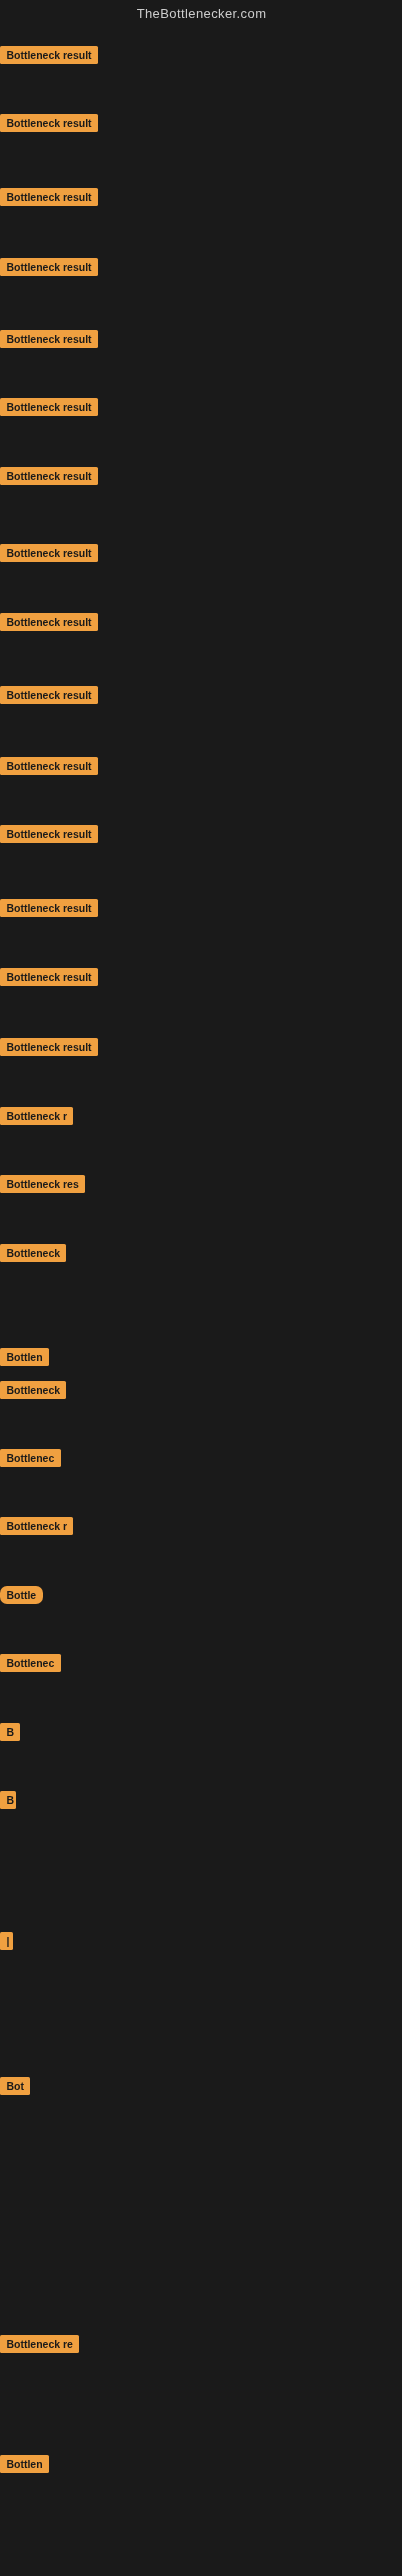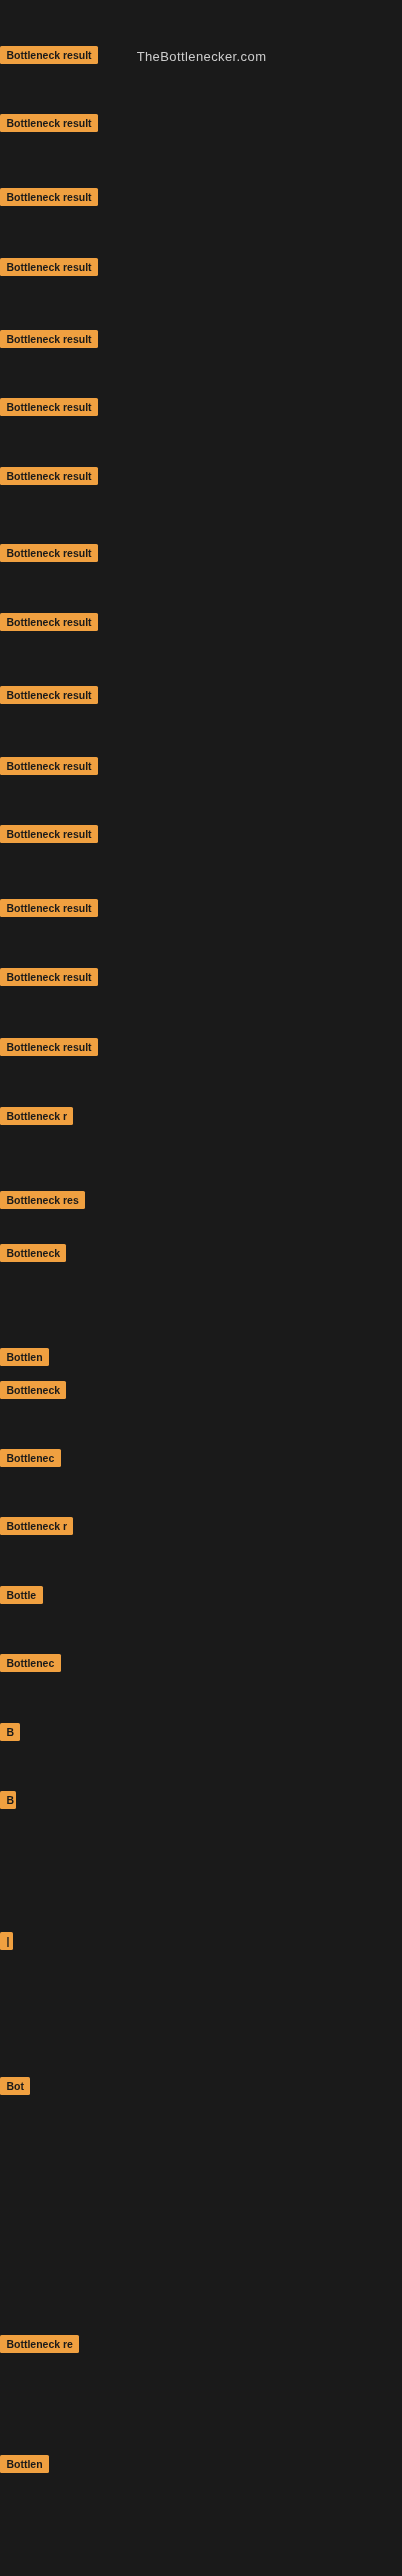--- a/index.html
+++ b/index.html
@@ -15,21 +15,20 @@
       font-family: Arial, sans-serif;
       position: relative;
     }
 
     .site-title {
       text-align: center;
       color: #cccccc;
       font-size: 13px;
       padding: 6.4px 0 3.2px 0;
       letter-spacing: 0.4px;
-      margin-top: 43px;
     }
 
     .bottleneck-item {
       position: absolute;
       left: 0;
       text-decoration: underline;
     }
 
     .bottleneck-label {
       display: inline-block;
@@ -58,27 +57,27 @@
     <div class="bottleneck-item" style="top: 467px;"><span class="bottleneck-label" style="max-width: 125px;">Bottleneck result</span></div>
     <div class="bottleneck-item" style="top: 544px;"><span class="bottleneck-label" style="max-width: 122px;">Bottleneck result</span></div>
     <div class="bottleneck-item" style="top: 613px;"><span class="bottleneck-label" style="max-width: 121px;">Bottleneck result</span></div>
     <div class="bottleneck-item" style="top: 686px;"><span class="bottleneck-label" style="max-width: 119px;">Bottleneck result</span></div>
     <div class="bottleneck-item" style="top: 757px;"><span class="bottleneck-label" style="max-width: 117px;">Bottleneck result</span></div>
     <div class="bottleneck-item" style="top: 825px;"><span class="bottleneck-label" style="max-width: 115px;">Bottleneck result</span></div>
     <div class="bottleneck-item" style="top: 899px;"><span class="bottleneck-label" style="max-width: 111px;">Bottleneck result</span></div>
     <div class="bottleneck-item" style="top: 968px;"><span class="bottleneck-label" style="max-width: 109px;">Bottleneck result</span></div>
     <div class="bottleneck-item" style="top: 1038px;"><span class="bottleneck-label" style="max-width: 103px;">Bottleneck result</span></div>
     <div class="bottleneck-item" style="top: 1107px;"><span class="bottleneck-label" style="max-width: 93px;">Bottleneck r</span></div>
-    <div class="bottleneck-item" style="top: 1175px;"><span class="bottleneck-label" style="max-width: 87px; margin-top: 16px;">Bottleneck res</span></div>
+    <div class="bottleneck-item" style="top: 1175px;"><span class="bottleneck-label" style="max-width: 87px;">Bottleneck res</span></div>
     <div class="bottleneck-item" style="top: 1244px;"><span class="bottleneck-label" style="max-width: 79px;">Bottleneck</span></div>
     <div class="bottleneck-item" style="top: 1348px;"><span class="bottleneck-label" style="max-width: 68px;">Bottlen</span></div>
     <div class="bottleneck-item" style="top: 1381px;"><span class="bottleneck-label" style="max-width: 74px;">Bottleneck</span></div>
     <div class="bottleneck-item" style="top: 1449px;"><span class="bottleneck-label" style="max-width: 71px;">Bottlenec</span></div>
     <div class="bottleneck-item" style="top: 1517px;"><span class="bottleneck-label" style="max-width: 85px;">Bottleneck r</span></div>
-    <div class="bottleneck-item" style="top: 1586px;"><span class="bottleneck-label" style="max-width: 64px;">Bottle</span></div>
+    <div class="bottleneck-item" style="top: 1586px;"><span class="bottleneck-label" style="max-width: 64px; border-radius: 7px;">Bottle</span></div>
     <div class="bottleneck-item" style="top: 1654px;"><span class="bottleneck-label" style="max-width: 72px;">Bottlenec</span></div>
     <div class="bottleneck-item" style="top: 1723px;"><span class="bottleneck-label" style="max-width: 40px;">B</span></div>
     <div class="bottleneck-item" style="top: 1791px;"><span class="bottleneck-label" style="max-width: 16px;">B</span></div>
     <div class="bottleneck-item" style="top: 1932px;"><span class="bottleneck-label" style="max-width: 8px;">|</span></div>
     <div class="bottleneck-item" style="top: 2077px;"><span class="bottleneck-label" style="max-width: 40px;">Bot</span></div>
     <div class="bottleneck-item" style="top: 2335px;"><span class="bottleneck-label" style="max-width: 85px;">Bottleneck re</span></div>
     <div class="bottleneck-item" style="top: 2455px;"><span class="bottleneck-label" style="max-width: 64px;">Bottlen</span></div>
   </div>
 
 

